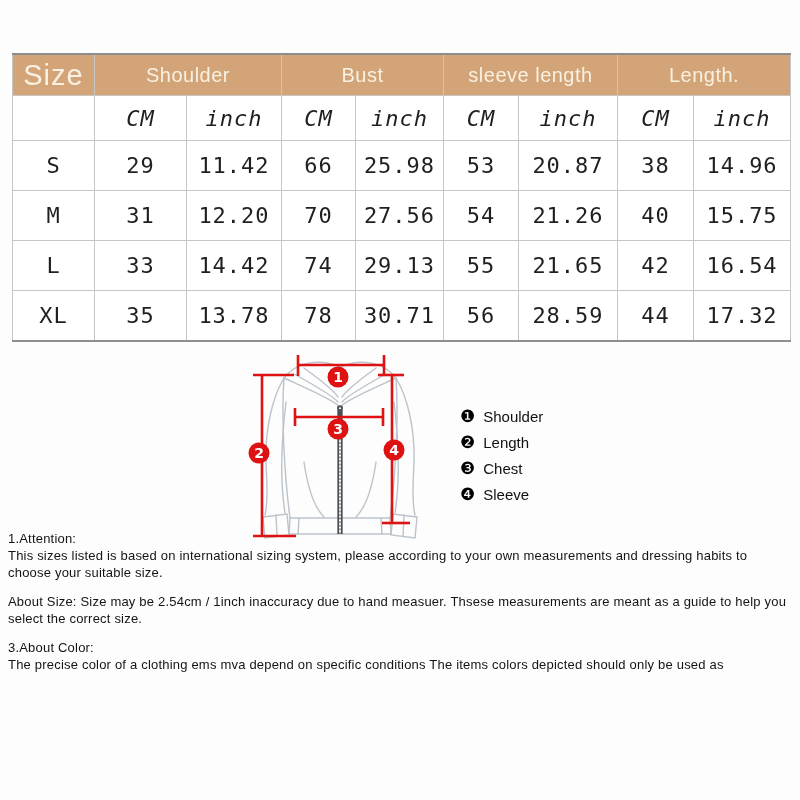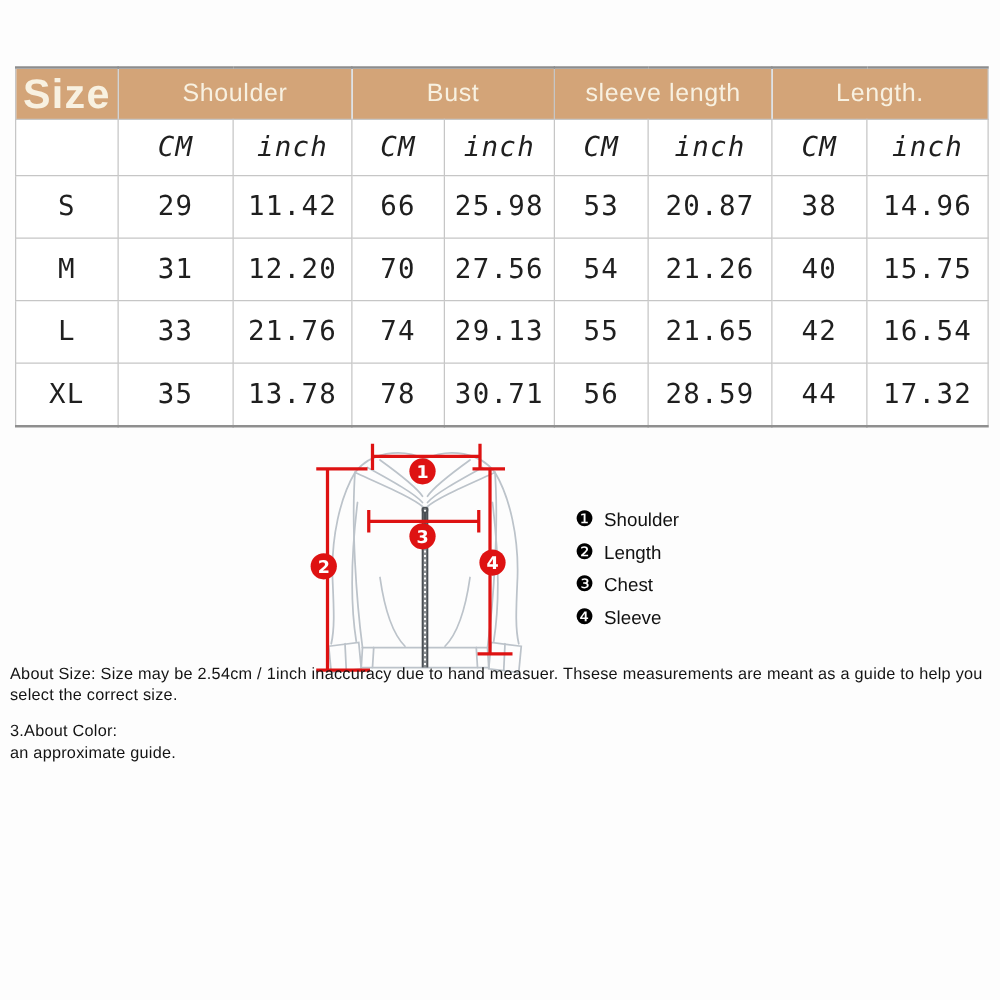--- a/index.html
+++ b/index.html
@@ -18,21 +18,21 @@
     background:#fff;
   }
   .size-table th,.size-table td{
     border:1px solid #c6c6c6;text-align:center;vertical-align:middle;
     padding:0;overflow:hidden;white-space:nowrap;
   }
   .group-row th{
     height:40px;background:#d3a478;color:#f8f1e1;
     font-weight:400;font-size:20px;letter-spacing:.5px;
   }
-  .group-row th.size-head{font-weight:700;font-size:33px;letter-spacing:1px;}
+  .group-row th.size-head{font-weight:400;font-size:29px;letter-spacing:1px;}
   .unit-row td{
     height:44px;font-family:"DejaVu Sans Mono",monospace;
     font-size:22px;color:#1f1f1f;letter-spacing:1px;font-style:italic;
   }
   .data-row td{
     height:49px;font-family:"DejaVu Sans Mono",monospace;
     font-size:22px;color:#1f1f1f;letter-spacing:1px;
   }
 
   
@@ -105,21 +105,21 @@
         <td>70</td>
         <td>27.56</td>
         <td>54</td>
         <td>21.26</td>
         <td>40</td>
         <td>15.75</td>
       </tr>
       <tr class="data-row">
         <td>L</td>
         <td>33</td>
-        <td>21.76</td>
+        <td>14.42</td>
         <td>74</td>
         <td>29.13</td>
         <td>55</td>
         <td>21.65</td>
         <td>42</td>
         <td>16.54</td>
       </tr>
       <tr class="data-row">
         <td>XL</td>
         <td>35</td>
@@ -224,21 +224,25 @@
       <span>Chest</span>
     </div>
     <div class="legend-item">
       <span class="legend-num">❹</span>
       <span>Sleeve</span>
     </div>
   </div>
 
   <div class="notes">
     <div class="note-section">
+      <div class="note-heading">1.Attention:</div>
+      <div class="note-line">This sizes listed is based on international sizing system, please according to your own measurements and dressing habits to choose your suitable size.</div>
+    </div>
+    <div class="note-section">
       <div class="note-line">About Size: Size may be 2.54cm / 1inch inaccuracy due to hand measuer. Thsese measurements are meant as a guide to help you select the correct size.</div>
     </div>
     <div class="note-section">
       <div class="note-heading">3.About Color:</div>
-      <div class="note-line">an approximate guide.</div>
+      <div class="note-line">The precise color of a clothing ems mva depend on specific conditions The items colors depicted should only be used as</div>
     </div>
   </div>
 
 </div>
 
 </body></html>

